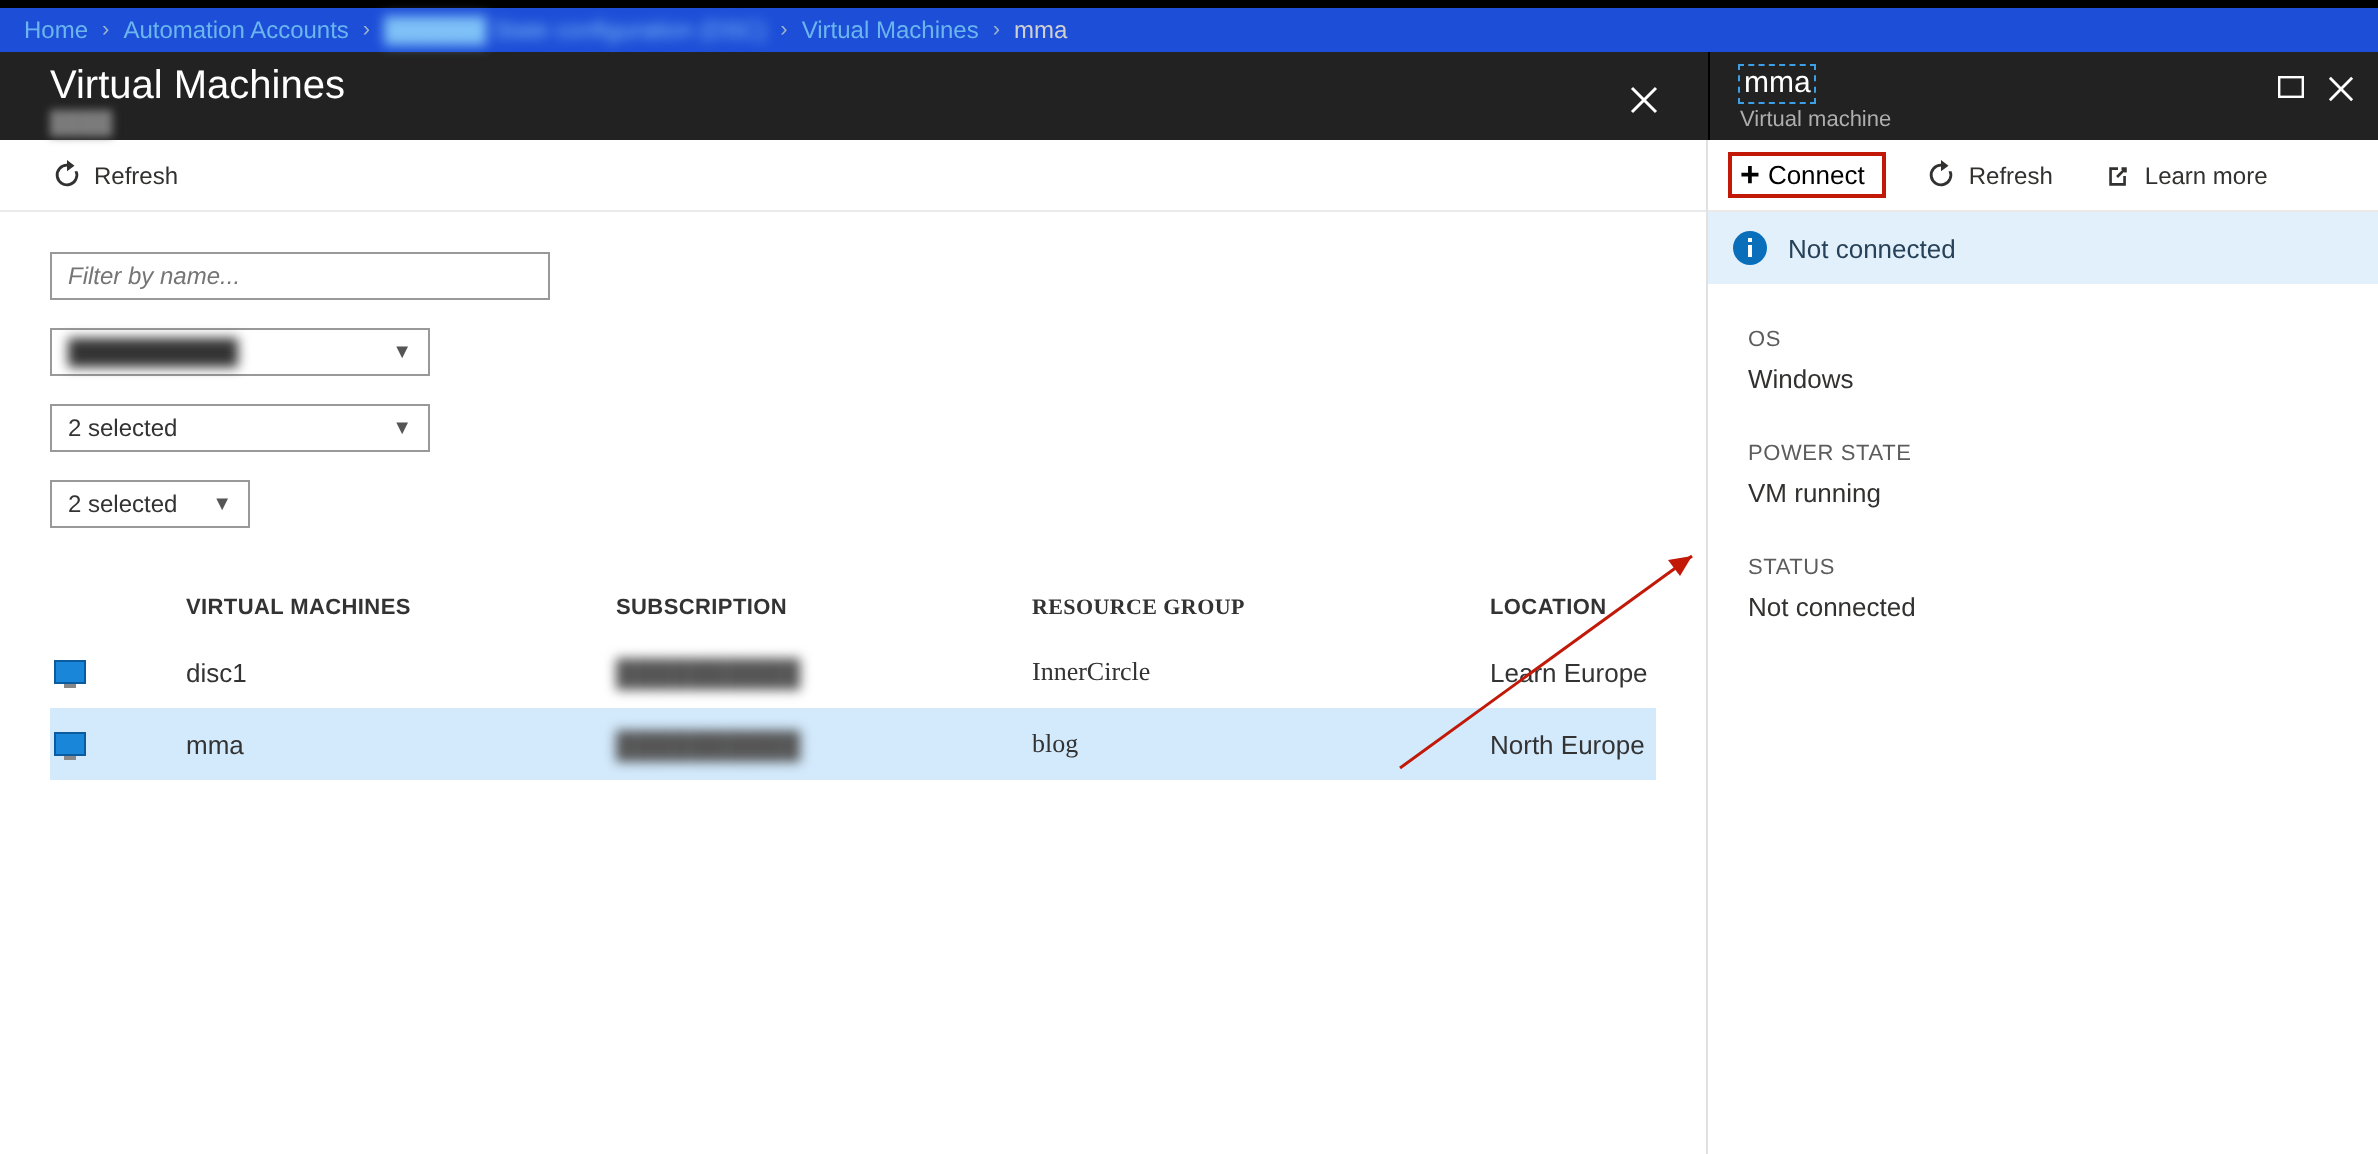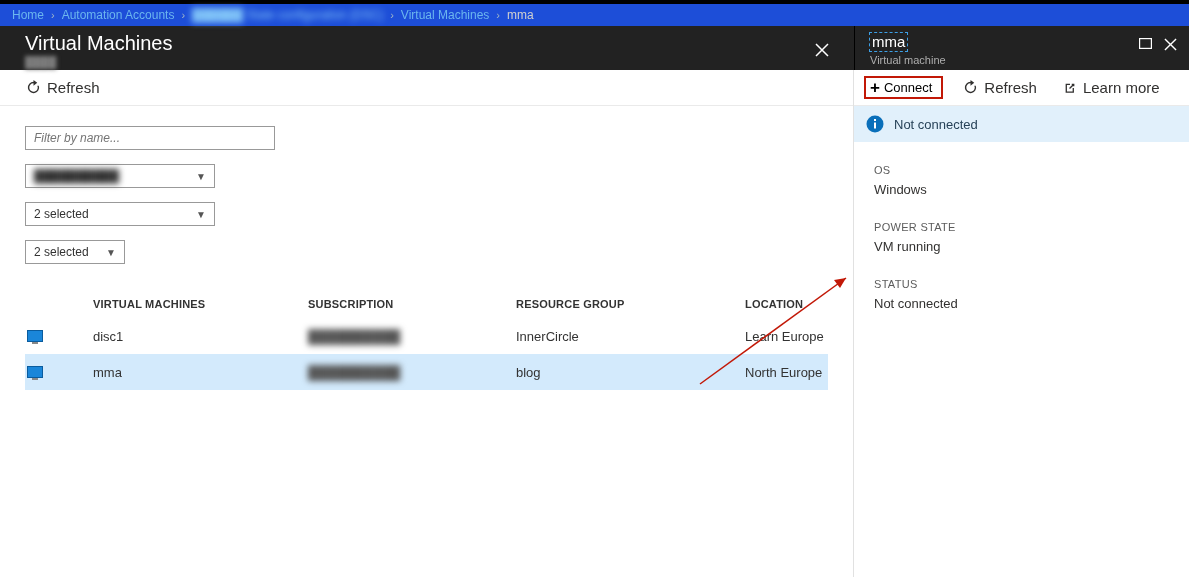--- a/index.html
+++ b/index.html
@@ -20,41 +20,41 @@
   .header-left .sub { position:absolute; top:30px; left:25px; font-size:11px; color:#7c7c7c; filter:blur(2px); }
   .header-left .close { margin-left: auto; margin-right: 6px; margin-top: 4px; width: 28px; height: 28px; display:flex; align-items:center; justify-content:center; cursor:pointer; }
   .header-right { flex: 1; display: flex; align-items: flex-start; padding: 6px 12px 0 14px; position:relative; border-left:1px solid #000; }
   .header-right .vm-name { font-size:15px; color:#fff; border:1px dashed #3da0e6; padding:0 2px; line-height:18px; }
   .header-right .vm-sub { position:absolute; top:28px; left:15px; font-size:11px; color:#aeaeae; }
   .header-right .win-icons { margin-left:auto; display:flex; gap:12px; margin-top:6px; }
   .header-right .win-icons span { cursor:pointer; }
   .panes { flex:1; display:flex; min-height:0; }
   .left-pane { flex:0 0 854px; display:flex; flex-direction:column; border-right:1px solid #e1e1e1; }
   .cmdbar { height:36px; border-bottom:1px solid #eaeaea; display:flex; align-items:center; padding:0 20px; }
-  .cmdbtn { display:flex; align-items:center; gap:6px; font-size:15px; color:#323130; cursor:pointer; padding:4px 6px; }
+  .cmdbtn { display:flex; align-items:center; gap:6px; font-size:12px; color:#323130; cursor:pointer; padding:4px 6px; }
   .cmdbtn svg { width:15px; height:15px; }
   .filters { display:flex; gap:14px; padding:20px 25px 4px 25px;flex-direction:column; }
   .filters input[type=text] {
     width:250px; height:24px; border:1px solid #999; font-size:12px; font-style:italic;
     padding:0 8px; color:#666;
   }
   .filters .dropdown {
     height:24px; border:1px solid #999; display:flex; align-items:center;
     justify-content:space-between; padding:0 8px; font-size:12px; color:#333; cursor:pointer;
   }
   .filters .dropdown .chev { font-size:10px; color:#555; margin-left:10px; }
   .d1 { width:190px; } .d1 span:first-child{ filter:blur(3px);} 
   .d2 { width:190px; }
   .d3 { width:100px; }
   .table { padding:0 25px; margin-top:22px; }
   .thead { display:flex; font-size:11px; font-weight:600; color:#333; padding:8px 0; letter-spacing:0.2px; }
   .col-icon { width:68px; }
   .col-vm   { width:215px; }
   .col-sub  { width:208px; }
-  .col-rg   { width:229px; }
+  .col-rg   { width:229px;font-family:Liberation Serif, serif; }
   .col-loc  { flex:1; }
   .trow { display:flex; align-items:center; height:36px; font-size:13px; color:#333; }
   .trow .vm-icon { width:68px; display:flex; align-items:center; }
   .trow .vm-icon span { display:inline-block; width:16px; height:12px; background:#1a86d9; border:1px solid #0a5c9e; position:relative; margin-left:2px;}
   .trow .vm-icon span::after{ content:""; position:absolute; left:4px; right:4px; bottom:-3px; height:2px; background:#888;}
   .trow.selected { background:#d3eafc; }
   .trow .blur { filter:blur(3px); color:#555; }
   .rightbar { width:335px; display:flex; flex-direction:column; }
   .rcmd { height:36px; border-bottom:1px solid #eaeaea; display:flex; align-items:center; padding:0 10px; gap:14px; }
   .rcmd .connect { border:2px solid #c21807; padding:2px 9px 2px 4px; display:flex; align-items:center; gap:4px; cursor:pointer; font-size:13px; }

